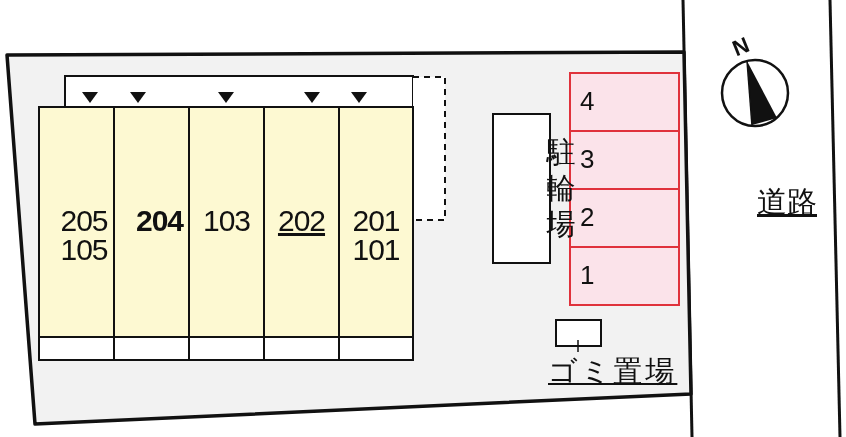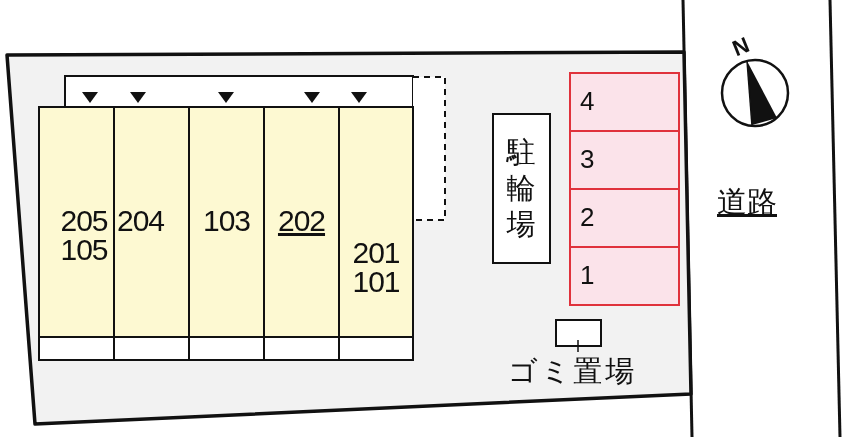--- a/index.html
+++ b/index.html
@@ -3,21 +3,21 @@
 <meta charset="utf-8">
 <style>
   html, body { margin:0; padding:0; background:#ffffff; }
   body { width:846px; height:437px; position:relative; overflow:hidden;
          font-family:"Liberation Sans", "DejaVu Sans", sans-serif; color:#111; }
   .abs { position:absolute; }
   svg.base { position:absolute; left:0; top:0; }
   .unit-label { position:absolute; font-size:30px; line-height:29px; text-align:center;
                 letter-spacing:-1px; color:#111; }
   .p-num { position:absolute; font-size:26px; color:#111; }
-  .jp { font-family:"DejaVu Sans", sans-serif; }
+  .jp { font-family:"DejaVu Sans", sans-serif;margin-left:40px; }
   .bike-text { position:absolute; font-size:29px; line-height:36px; text-align:center; width:40px; }
   .road-text { position:absolute; font-size:30px; }
   .trash-text { position:absolute; font-size:29px; letter-spacing:3px; }
 </style>
 </head>
 <body>
 
 <svg class="base" width="846" height="437" viewBox="0 0 846 437">
 
   <line x1="683" y1="0" x2="692" y2="437" stroke="#111" stroke-width="3"></line>
@@ -68,38 +68,38 @@
     <line x1="747" y1="61" x2="752" y2="126" stroke="#111" stroke-width="1.5"></line>
   </g>
 </svg>
 
 <div class="abs" style="left:733px;top:34px;font-size:22px;font-weight:bold;transform:rotate(-22deg);">N</div>
 
 <div class="unit-label" style="left:39px;top:206px;width:90px;">
   <div>205</div>
   <div>105</div>
 </div>
-<div class="unit-label" style="left:103px;top:206px;width:75px;">
+<div class="unit-label" style="left:122px;top:206px;width:75px;font-weight:bold;">
   <div>204</div>
 </div>
 <div class="unit-label" style="left:189px;top:206px;width:75px;">
   <div>103</div>
 </div>
 <div class="unit-label" style="left:264px;top:206px;width:75px;text-decoration:underline;">
   <div>202</div>
 </div>
-<div class="unit-label" style="left:339px;top:206px;width:74px;margin-top:32px;">
+<div class="unit-label" style="left:339px;top:206px;width:74px;">
   <div>201</div>
   <div>101</div>
 </div>
 
 <div class="bike-text jp" style="left:501px;top:134px;">
   <span style="display:block;width:1em;margin:0 auto;word-break:break-all;">駐輪場</span>
 </div>
 
 <div class="p-num" style="left:580px;top:86px;">4</div>
 <div class="p-num" style="left:580px;top:144px;">3</div>
 <div class="p-num" style="left:580px;top:202px;">2</div>
 <div class="p-num" style="left:580px;top:260px;">1</div>
 
-<div class="trash-text jp" style="left:508px;top:352px;">ゴミ置場</div>
+<div class="trash-text jp" style="left:508px;top:352px;text-decoration:underline;">ゴミ置場</div>
 
 <div class="road-text jp" style="left:717px;top:182px;text-decoration:underline;">道路</div>
 
 </body></html>

